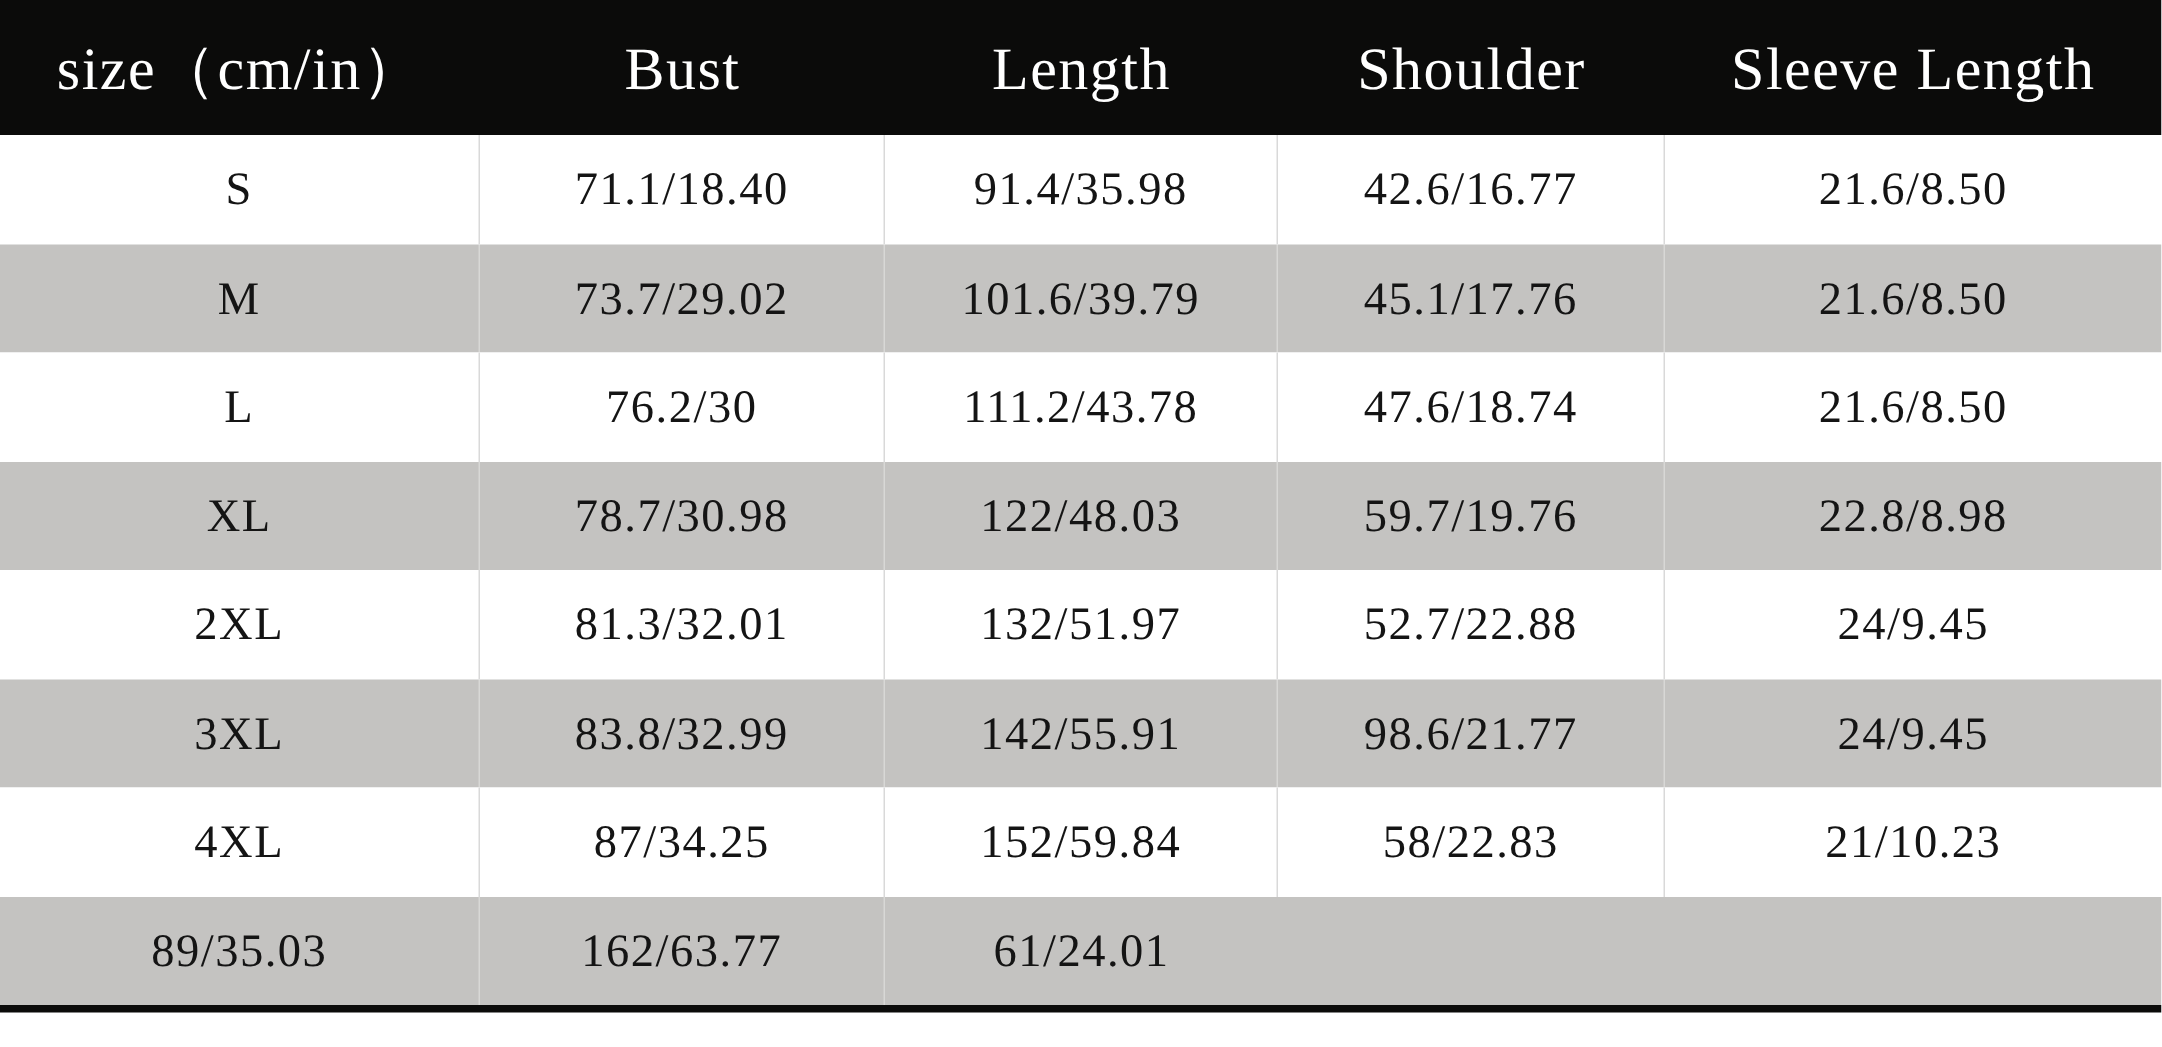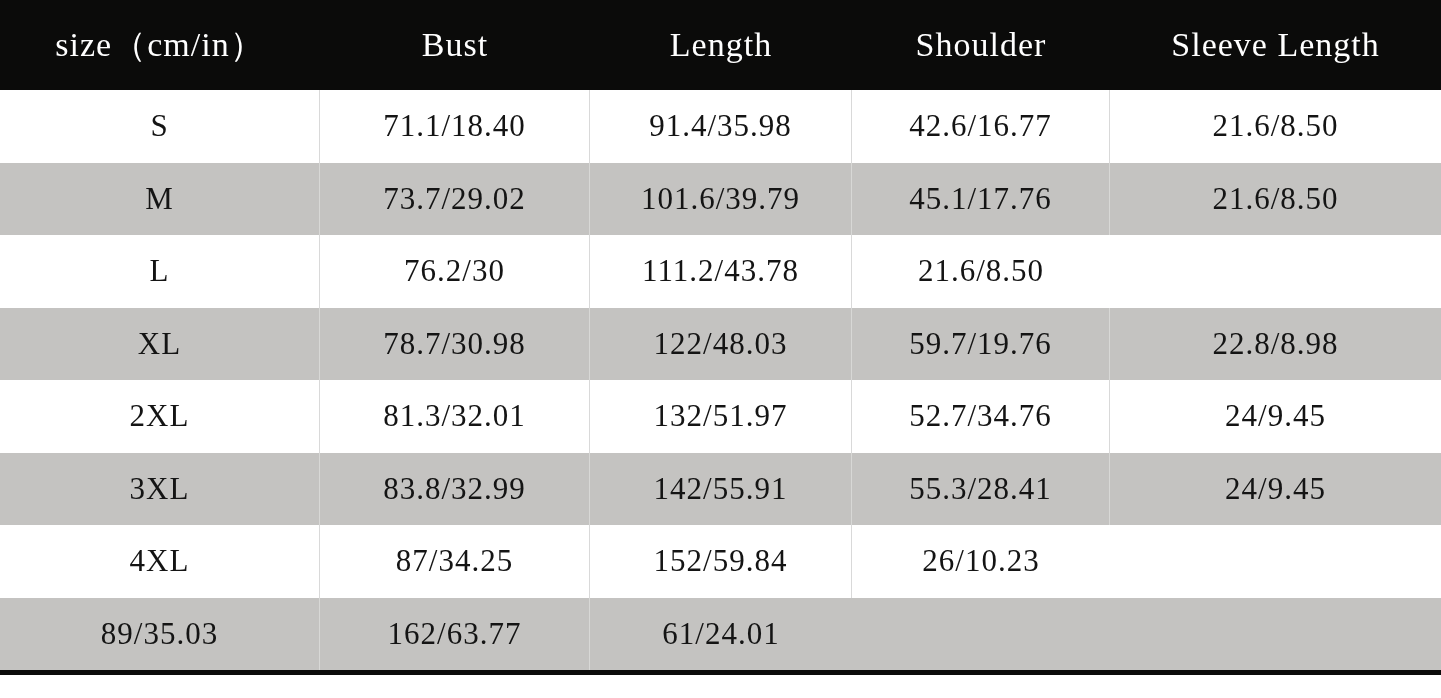--- a/index.html
+++ b/index.html
@@ -19,21 +19,21 @@
   }
   .row {
     display: grid;
     grid-template-columns: 320px 270px 262px 258px 331px;
     align-items: center;
   }
   .header-row {
     height: 90px;
     background: #0b0b0a;
     color: #ffffff;
-    font-size: 34px;
+    font-size: 40px;
     letter-spacing: 1px;
   }
   .header-row .cell {
     border-right: none;
   }
   .data-row {
     height: 72.5px;
     background: #ffffff;
     color: #141414;
     font-size: 31px;
@@ -87,48 +87,50 @@
         <div class="cell">M</div>
         <div class="cell">73.7/29.02</div>
         <div class="cell">101.6/39.79</div>
         <div class="cell">45.1/17.76</div>
         <div class="cell">21.6/8.50</div>
       </div>
       <div class="row data-row">
         <div class="cell">L</div>
         <div class="cell">76.2/30</div>
         <div class="cell">111.2/43.78</div>
+        <div class="cell">47.6/18.74</div>
         <div class="cell">21.6/8.50</div>
       </div>
       <div class="row data-row alt">
         <div class="cell">XL</div>
         <div class="cell">78.7/30.98</div>
         <div class="cell">122/48.03</div>
         <div class="cell">59.7/19.76</div>
         <div class="cell">22.8/8.98</div>
       </div>
       <div class="row data-row">
         <div class="cell">2XL</div>
         <div class="cell">81.3/32.01</div>
         <div class="cell">132/51.97</div>
-        <div class="cell">52.7/34.76</div>
+        <div class="cell">52.7/22.88</div>
         <div class="cell">24/9.45</div>
       </div>
       <div class="row data-row alt">
         <div class="cell">3XL</div>
         <div class="cell">83.8/32.99</div>
         <div class="cell">142/55.91</div>
-        <div class="cell">55.3/28.41</div>
+        <div class="cell">98.6/21.77</div>
         <div class="cell">24/9.45</div>
       </div>
       <div class="row data-row">
         <div class="cell">4XL</div>
         <div class="cell">87/34.25</div>
         <div class="cell">152/59.84</div>
-        <div class="cell">26/10.23</div>
+        <div class="cell">58/22.83</div>
+        <div class="cell">21/10.23</div>
       </div>
       <div class="row data-row alt">
         <div class="cell">89/35.03</div>
         <div class="cell">162/63.77</div>
         <div class="cell">61/24.01</div>
       </div>
     </div>
   <div class="bottom-bar"></div>
 </div>
 

